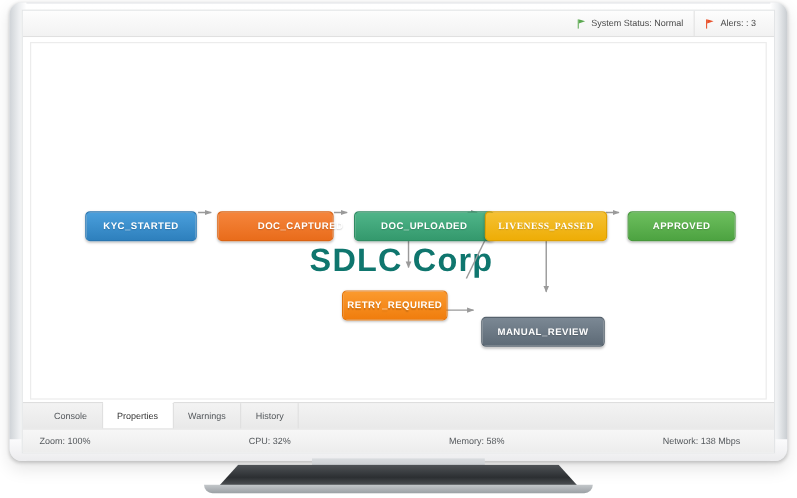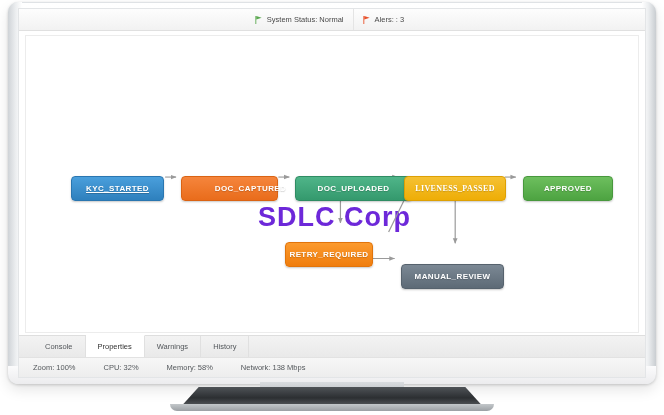--- a/index.html
+++ b/index.html
@@ -62,21 +62,21 @@
     box-sizing:border-box;
     overflow:hidden;
     display:flex;flex-direction:column;
   }
 
   
   .topbar{
     height:22px;flex:0 0 22px;
     background:linear-gradient(180deg,#fdfdfd 0%,#f2f2f2 100%);
     border-bottom:1px solid #e0e0e0;
-    display:flex;align-items:center;justify-content:center;
+    display:flex;align-items:center;justify-content:flex-end;
     padding:0 6px 0 8px;box-sizing:border-box;gap:12px;
   }
   .status-group{display:flex;align-items:center;height:100%;}
   .status-item{
     display:flex;align-items:center;gap:5px;
     padding:0 9px;height:100%;
     border-right:1px solid #e4e4e4;
     font-size:7.5px;color:#4a4a4a;white-space:nowrap;
   }
   .status-item:first-child{padding-left:2px;}
@@ -101,40 +101,40 @@
     padding:6px;box-sizing:border-box;background:#fff;
   }
   .canvas{
     position:absolute;left:6px;top:4px;right:6px;bottom:2px;
     background:#ffffff;
     border:1px solid #ececec;
     overflow:hidden;
   }
   .watermark{
     position:absolute;left:232px;top:166px;
-    font-size:27px;font-weight:bold;color:#6d28d9;
+    font-size:27px;font-weight:bold;color:#0f766e;
     letter-spacing:1px;
     font-family:"Liberation Sans", sans-serif;
     user-select:none;
     text-align:right;
   }
   svg.edges{position:absolute;left:0;top:0;width:100%;height:100%;}
 
   .node{
     position:absolute;
     border-radius:4px;
     display:flex;align-items:center;justify-content:center;
     color:#ffffff;
     font-size:8px;font-weight:bold;letter-spacing:.4px;
     box-shadow:0 1px 2px rgba(0,0,0,.22);
     box-sizing:border-box;
     text-shadow:0 1px 1px rgba(0,0,0,.18);
     white-space:nowrap;
   }
-  .n-blue  {background:linear-gradient(180deg,#4a9fdc 0%,#2e80bd 100%);border:1px solid #2a76b0;text-decoration:underline;}
+  .n-blue  {background:linear-gradient(180deg,#4a9fdc 0%,#2e80bd 100%);border:1px solid #2a76b0;}
   .n-orange{background:linear-gradient(180deg,#f5853c 0%,#e96c1b 100%);border:1px solid #da6313;padding-left:42px;}
   .n-green {background:linear-gradient(180deg,#4fb589 0%,#34996d 100%);border:1px solid #2f8c63;}
   .n-yellow{background:linear-gradient(180deg,#f5c133 0%,#eead06 100%);border:1px solid #dda004;font-family:Liberation Serif, serif;}
   .n-green2{background:linear-gradient(180deg,#6dbf5e 0%,#4da341 100%);border:1px solid #48983d;}
   .n-orange2{background:linear-gradient(180deg,#fb9a2e 0%,#f07d0d 100%);border:1px solid #e1740b;}
   .n-slate {background:linear-gradient(180deg,#7b8894 0%,#5d6a76 100%);border:1px solid #56626d;}
 
   
   .tabbar{
     flex:0 0 22px;height:22px;
@@ -155,21 +155,21 @@
     border-top:1px solid #fff;
   }
 
   
   .statusbar{
     flex:0 0 20px;height:20px;
     background:linear-gradient(180deg,#f7f7f7 0%,#ededed 100%);
     border-top:1px solid #e2e2e2;
     display:flex;align-items:center;
     padding-left:14px;box-sizing:border-box;
-    font-size:7.5px;color:#54585c;
+    font-size:7.5px;color:#54585c;justify-content:space-between;
   }
   .sb-item{margin-right:28px;white-space:nowrap;}
 </style>
 </head>
 <body>
 
 <div id="monitor">
   <div class="bezel"></div>
   <div class="bezel-left-shade"></div>
   <div class="bezel-right-shade"></div>

